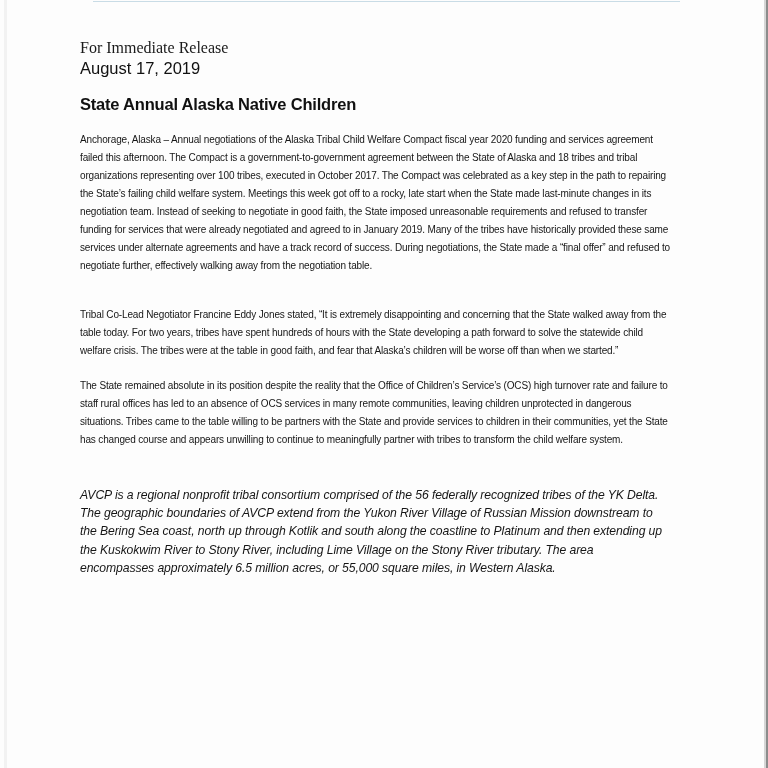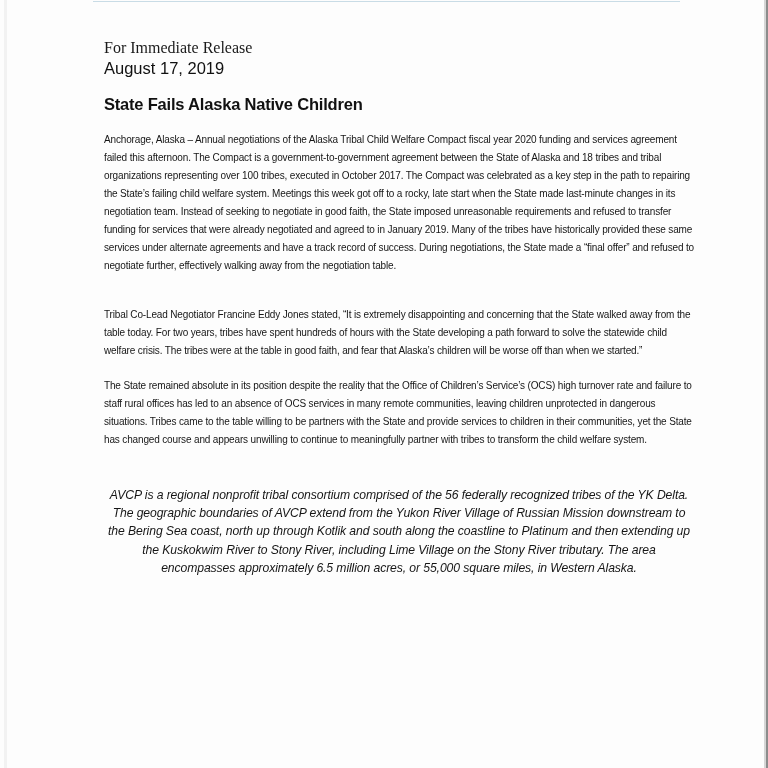--- a/index.html
+++ b/index.html
@@ -35,21 +35,21 @@
       background: #d6d6d6;
     }
     .top-rule {
       position: absolute;
       left: 93px; top: 1px;
       width: 587px; height: 1px;
       background: #c9dce6;
     }
     .content {
       position: absolute;
-      left: 104px;
+      left: 80px;
       top: 38px;
       width: 590px;
       color: #111;
     }
     .release {
       font-family: "Liberation Serif", "DejaVu Serif", serif;
       font-size: 16px;
       line-height: 20px;
       margin: 0;
       color: #1a1a1a;
@@ -81,40 +81,39 @@
     .p1 { margin-top: 17px; }
     .p2 { margin-top: 31px; }
     .p3 { margin-top: 17px; }
     .p4 { margin-top: 21px; }
     .boiler {
       font-style: italic;
       font-size: 12.2px;
       line-height: 18.2px;
       margin-top: 37px;
       letter-spacing: -0.1px;
-      text-align: center;
     }
     .email-link {
       color: #3b6fc4;
       text-decoration: underline;
     }
   </style>
 </head>
 <body>
 
 <div class="page">
   <div class="left-edge"></div>
   <div class="right-edge-soft"></div>
   <div class="right-edge"></div>
   <div class="top-rule"></div>
 
   <div class="content">
     <p class="release">For Immediate Release</p>
     <p class="date">August 17, 2019</p>
-    <h1 class="headline">State Fails Alaska Native Children</h1>
+    <h1 class="headline">State Annual Alaska Native Children</h1>
 
     <p class="para p1">Anchorage, Alaska – Annual negotiations of the Alaska Tribal Child Welfare Compact fiscal year 2020 funding and services agreement failed this afternoon. The Compact is a government-to-government agreement between the State of Alaska and 18 tribes and tribal organizations representing over 100 tribes, executed in October 2017. The Compact was celebrated as a key step in the path to repairing the State’s failing child welfare system. Meetings this week got off to a rocky, late start when the State made last-minute changes in its negotiation team. Instead of seeking to negotiate in good faith, the State imposed unreasonable requirements and refused to transfer funding for services that were already negotiated and agreed to in January 2019. Many of the tribes have historically provided these same services under alternate agreements and have a track record of success. During negotiations, the State made a “final offer” and refused to negotiate further, effectively walking away from the negotiation table.</p>
     <p class="para p2">Tribal Co-Lead Negotiator Francine Eddy Jones stated, “It is extremely disappointing and concerning that the State walked away from the table today. For two years, tribes have spent hundreds of hours with the State developing a path forward to solve the statewide child welfare crisis. The tribes were at the table in good faith, and fear that Alaska’s children will be worse off than when we started.”</p>
     <p class="para p3">The State remained absolute in its position despite the reality that the Office of Children’s Service’s (OCS) high turnover rate and failure to staff rural offices has led to an absence of OCS services in many remote communities, leaving children unprotected in dangerous situations. Tribes came to the table willing to be partners with the State and provide services to children in their communities, yet the State has changed course and appears unwilling to continue to meaningfully partner with tribes to transform the child welfare system.</p>
 
 
     <p class="para boiler">AVCP is a regional nonprofit tribal consortium comprised of the 56 federally recognized tribes of the YK Delta. The geographic boundaries of AVCP extend from the Yukon River Village of Russian Mission downstream to the Bering Sea coast, north up through Kotlik and south along the coastline to Platinum and then extending up the Kuskokwim River to Stony River, including Lime Village on the Stony River tributary. The area encompasses approximately 6.5 million acres, or 55,000 square miles, in Western Alaska.</p>
   </div>
 </div>
 

